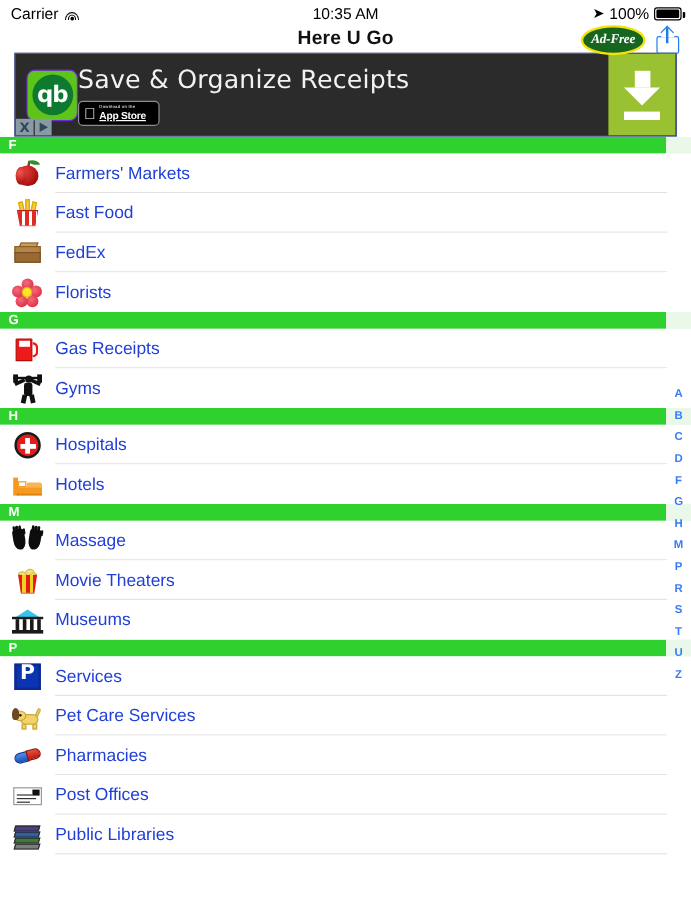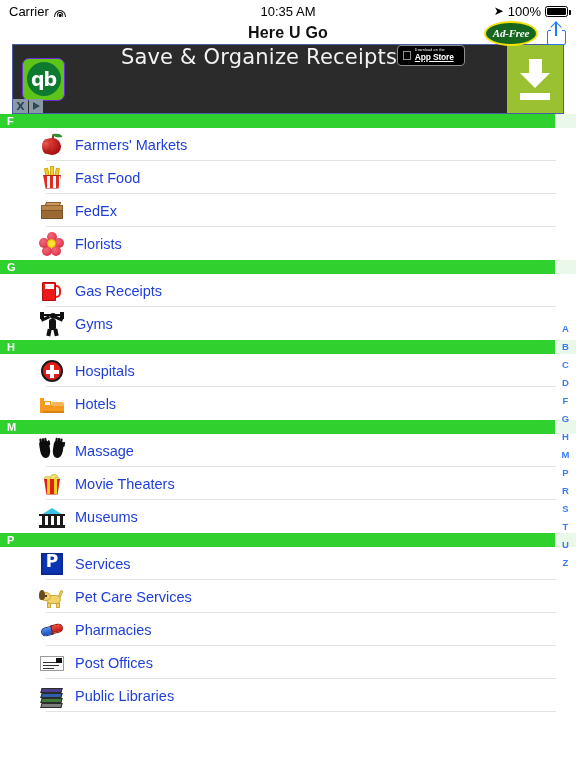--- a/index.html
+++ b/index.html
@@ -100,21 +100,21 @@
     display:flex; align-items:center; justify-content:center;
     border:1px solid #6d28d9;
   }
   #qb-logo .circle{
     width:34px; height:34px; border-radius:50%;
     background:#0d7a2f;
     display:flex; align-items:center; justify-content:center;
     color:#fff; font-size:19px; font-weight:700;
     font-family:"DejaVu Sans", sans-serif; letter-spacing:-1px;
   }
-  #ad-body{ flex:1; display:flex; flex-direction:row; justify-content:center; padding-left:14px; }
+  #ad-body{ flex:1; display:flex; flex-direction:column; justify-content:center; }
   #ad-headline{
     color:#f2f2f2; font-size:21px; font-weight:400; letter-spacing:.2px;
     font-family:"DejaVu Sans", sans-serif;
     margin-bottom:6px;
   }
   #appstore-badge{
     width:68px; height:21px; background:#000; border:1px solid #8d8d8d;
     border-radius:4px; display:flex; align-items:center; padding-left:4px; gap:3px;
   }
   #appstore-badge .apple{ color:#fff; font-size:13px; line-height:1; }
@@ -166,21 +166,20 @@
     display:flex; align-items:center;
     padding-left:7px;
     color:#ffffff; font-size:11px; font-weight:700;
     font-family:"Liberation Sans", sans-serif;
   }
   .row{
     height:33px; width:100%;
     display:flex; align-items:center;
     position:relative;
     background:#fff;
-    padding-left:29px;
   }
   .row .icon{
     width:46px; min-width:46px;
     display:flex; align-items:center; justify-content:center;
     font-size:21px; line-height:1;
   }
   .row .label{
     color:#1f3fd8; font-size:14.5px;
     font-family:"Liberation Sans", sans-serif;
   }

